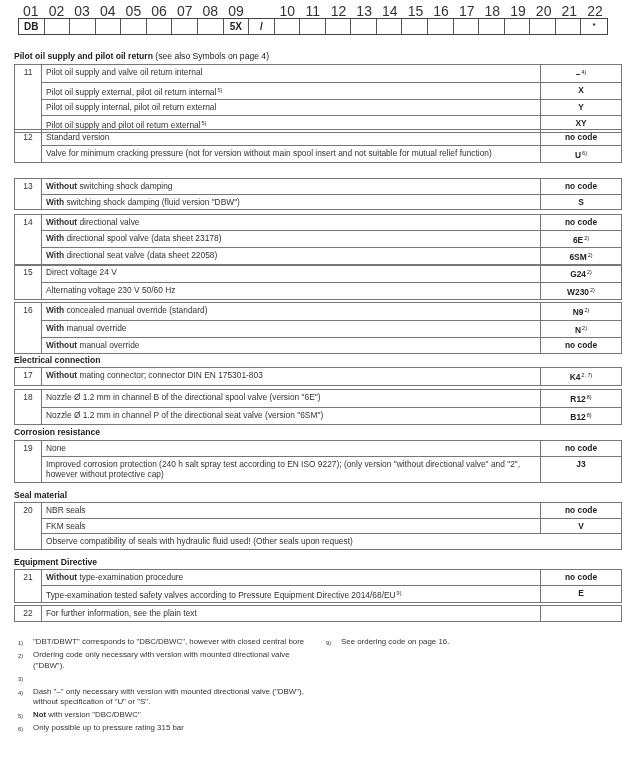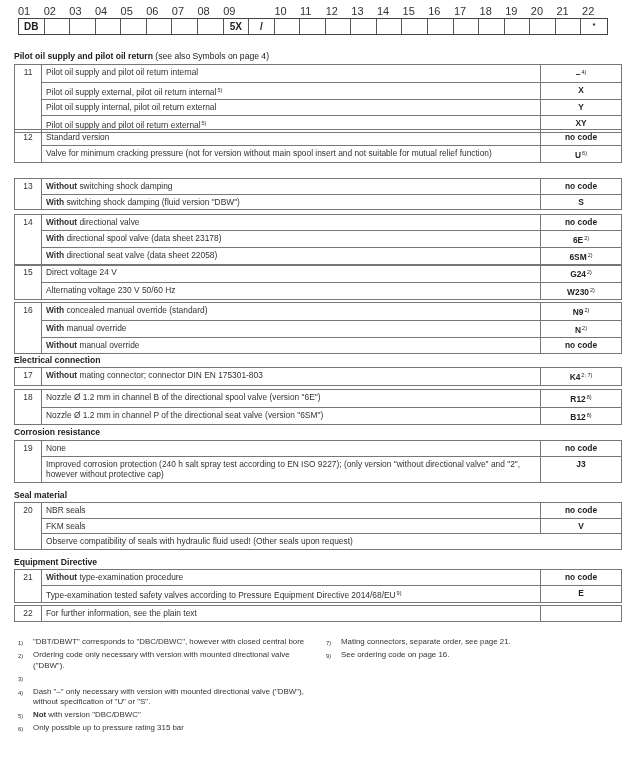--- a/index.html
+++ b/index.html
@@ -8,21 +8,21 @@
     font-family: "Liberation Sans", "DejaVu Sans", sans-serif;
     font-size: 8.4px;
     color: #2b2b2b;
     position: relative;
   }
   .page { position: absolute; left: 0; top: 0; width: 642px; height: 768px; }
 
   
   .code-grid { position: absolute; left: 18px; top: 4px; width: 590px; }
   .code-labels { display: flex; height: 14px; }
-  .code-labels .lbl { width: 25.65px; text-align: left; font-size: 11px; color: #333; line-height: 14px; }
+  .code-labels .lbl { width: 25.65px; text-align: center; font-size: 14px; color: #333; line-height: 14px; }
   .code-boxes { display: flex; height: 17px; border: 1.2px solid #444; }
   .code-boxes .box {
     width: 25.65px; border-right: 1px solid #555;
     text-align: center; font-weight: bold; font-size: 10px; line-height: 15px; color: #222;
   }
   .code-boxes .box:last-child { border-right: none; }
   .code-boxes .box.star { font-size: 8px; line-height: 13px; }
 
   
   .section-title {
@@ -116,21 +116,21 @@
       <span class="box star">*</span>
     </div>
   </div>
 
   <div class="section-title" style="top:51px;"><b>Pilot oil supply and pilot oil return</b><span> (see also Symbols on page 4)</span></div>
 
   <table class="opt-table" style="top:64px;">
     <tbody>
         <tr>
       <td class="num" rowspan="4">11</td>
-      <td class="desc"><span>Pilot oil supply and pilot oil return internal</span></td>
+      <td class="desc"><span>Pilot oil supply and valve oil return internal</span></td>
       <td class="code"><span>–</span><sup class="fn">4)</sup></td>
     </tr>
     <tr>
       <td class="desc"><span>Pilot oil supply external, pilot oil return internal</span><sup class="fn">5)</sup></td>
       <td class="code">X</td>
     </tr>
     <tr>
       <td class="desc">Pilot oil supply internal, pilot oil return external</td>
       <td class="code">Y</td>
     </tr>
@@ -327,22 +327,18 @@
         <span class="fn-text"><b>Not</b><span> with version "DBC/DBWC"</span></span>
       </div>
     <div class="fn-item">
         <span class="fn-mark">6)</span>
         <span class="fn-text"><span>Only possible up to pressure rating 315 bar</span></span>
       </div>
   </div>
 
   <div class="footnotes right">
     <div class="fn-item">
-        <span class="fn-mark">7)</span>
-        <span class="fn-text">Mating connectors, separate order, see page 21.</span>
-      </div>
-    <div class="fn-item">
         <span class="fn-mark">9)</span>
         <span class="fn-text">See ordering code on page 16.</span>
       </div>
   </div>
 
 </div>
 
 </body></html>

